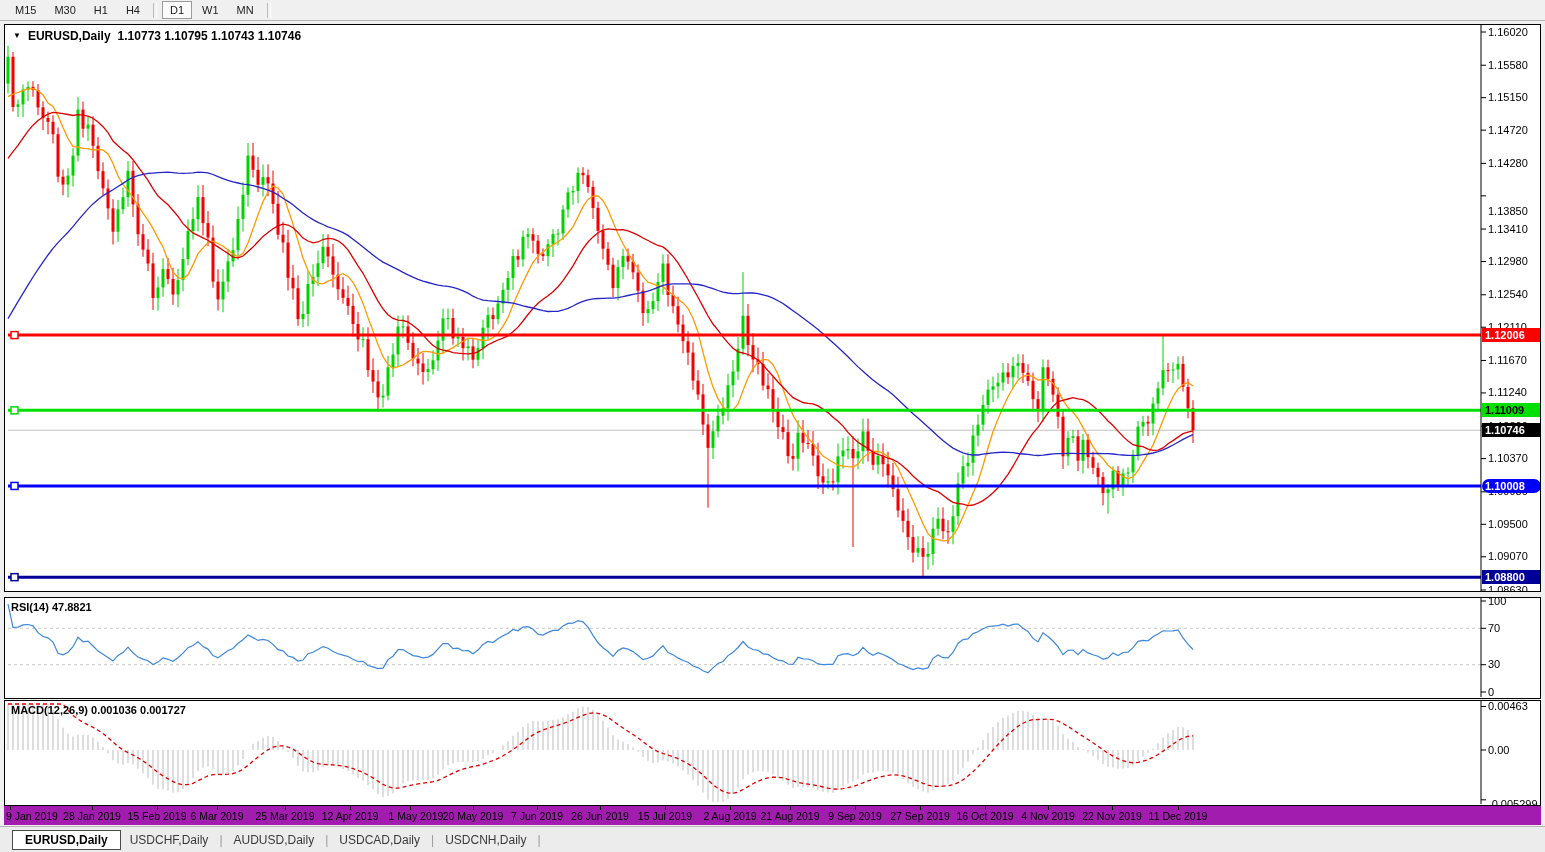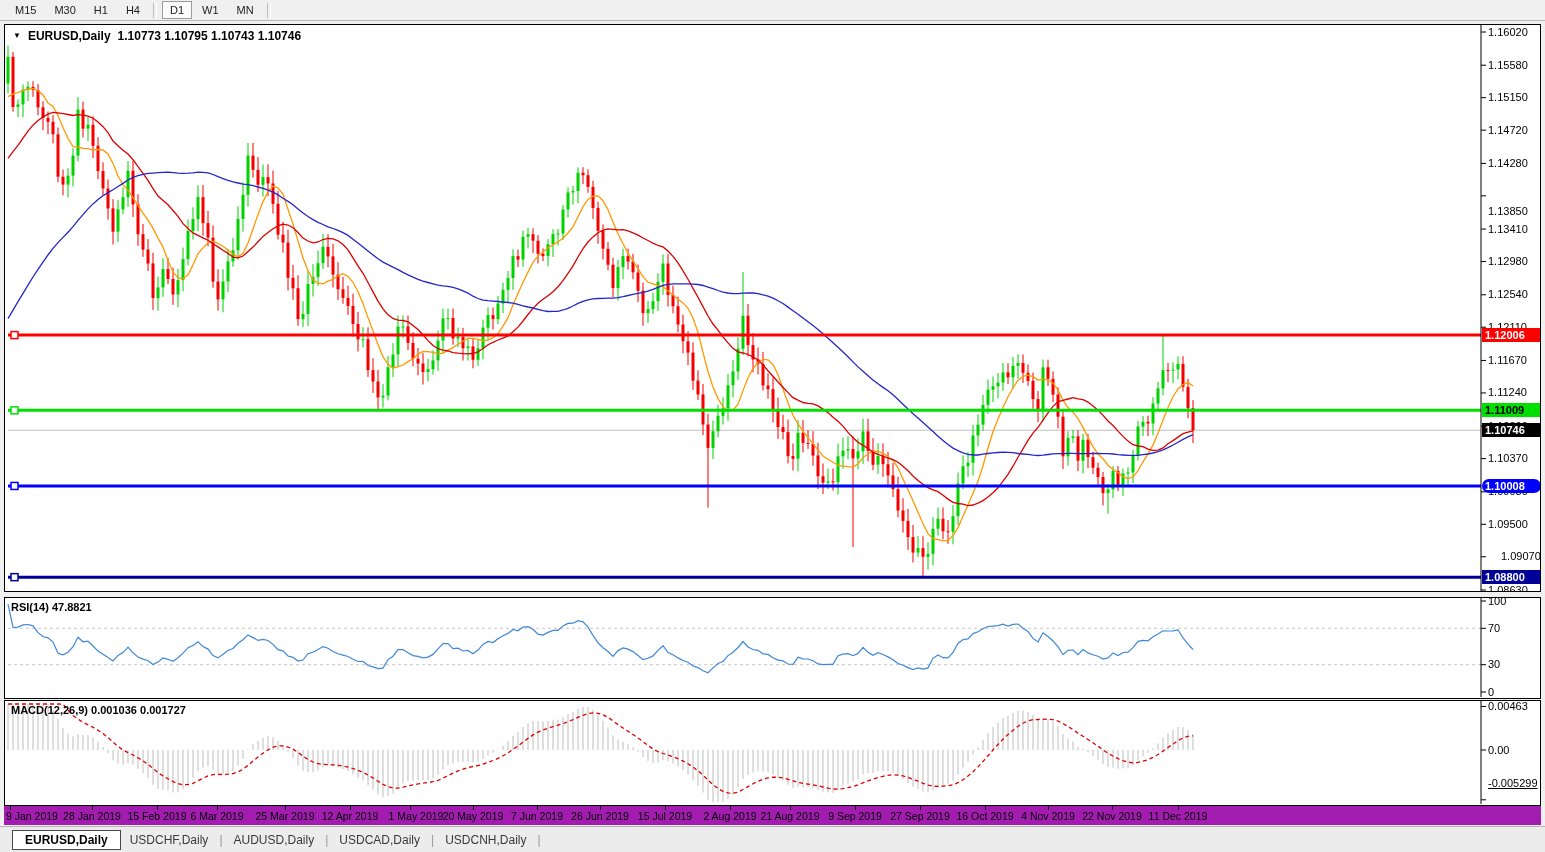--- a/index.html
+++ b/index.html
@@ -582,21 +582,21 @@
       <div class="axis-label" style="left: 1483px; top: 197.574px;">1.13410</div>
       <div class="axis-label" style="left: 1483px; top: 230.043px;">1.12980</div>
       <div class="axis-label" style="left: 1483px; top: 263.266px;">1.12540</div>
       <div class="axis-label" style="left: 1483px; top: 295.734px;">1.12110</div>
       <div class="axis-label" style="left: 1483px; top: 328.957px;">1.11670</div>
       <div class="axis-label" style="left: 1483px; top: 361.426px;">1.11240</div>
       <div class="axis-label" style="left: 1483px; top: 394.649px;">1.10800</div>
       <div class="axis-label" style="left: 1483px; top: 427.117px;">1.10370</div>
       <div class="axis-label" style="left: 1483px; top: 460.34px;">1.09930</div>
       <div class="axis-label" style="left: 1483px; top: 492.809px;">1.09500</div>
-      <div class="axis-label" style="left: 1483px; top: 525.277px; margin-left: 13px;">1.09070</div>
+      <div class="axis-label" style="left: 1483px; top: 525.277px;">1.09070</div>
       <div class="axis-label" style="left: 1483px; top: 558.5px;">1.08630</div>
       <div class="badge" style="top: 303.087px; background: rgb(255, 0, 0); color: rgb(255, 255, 255);">1.12006</div>
       <div class="badge" style="top: 378.368px; background: rgb(0, 223, 0); color: rgb(0, 0, 0);">1.11009</div>
       <div class="badge" style="top: 453.951px; background: rgb(0, 0, 255); color: rgb(255, 255, 255); border-radius: 7px;">1.10008</div>
       <div class="badge" style="top: 545.164px; background: rgb(0, 0, 153); color: rgb(255, 255, 255);">1.08800</div>
       <div class="badge" style="top: 398.226px; background: rgb(0, 0, 0); color: rgb(255, 255, 255);">1.10746</div>
     </div>
 
   <div class="window" id="rsi-window">
     <svg id="rsi-svg" width="1535" height="100" viewBox="5 598 1535 100">
@@ -860,21 +860,21 @@
         </g>
         <polyline points="8,704.0 13,704.0 18,704.0 23,704.0 28,704.0 33,704.0 38,704.0 43,704.0 48,704.0 53,704.0 58,704.0 63,704.2 68,710.1 73,715.4 78,719.2 83,722.3 88,724.8 93,727.3 98,730.2 103,733.6 108,737.5 113,742.1 118,746.4 123,750.0 128,752.6 133,755.0 138,757.8 143,760.9 148,764.3 153,768.4 158,772.5 163,775.9 168,778.8 173,781.6 178,783.7 183,784.8 188,784.6 193,783.3 198,780.8 203,778.2 208,775.8 213,774.6 218,774.4 223,774.5 228,774.2 233,773.6 238,772.0 243,769.3 248,765.4 253,761.1 258,757.0 263,753.2 268,749.8 273,747.2 278,746.0 283,745.8 288,747.0 293,749.1 298,752.5 303,756.2 308,759.4 313,762.0 318,763.7 323,764.4 328,764.6 333,764.9 338,765.3 343,766.1 348,767.1 353,768.5 358,770.4 363,772.4 368,775.0 373,777.9 378,781.2 383,784.4 388,786.7 393,788.1 398,788.1 403,787.2 408,786.0 413,784.9 418,783.9 423,783.2 428,782.6 433,781.7 438,780.3 443,778.2 448,775.6 453,773.2 458,770.9 463,769.1 468,767.6 473,766.5 478,765.5 483,764.2 488,762.4 493,760.5 498,758.4 503,755.8 508,752.9 513,749.5 518,746.0 523,742.2 528,738.4 533,734.9 538,732.1 543,730.0 548,728.2 553,726.6 558,725.2 563,723.6 568,721.7 573,719.7 578,717.4 583,715.3 588,713.6 593,712.9 598,713.3 603,714.8 608,717.3 613,720.9 618,724.6 623,728.0 628,731.3 633,734.5 638,737.9 643,741.7 648,745.5 653,749.0 658,751.7 663,753.5 668,755.1 673,756.7 678,758.7 683,761.1 688,763.8 693,767.1 698,770.8 703,775.1 708,780.1 713,784.7 718,788.5 723,791.3 728,792.9 733,793.2 738,792.1 743,789.5 748,786.6 753,783.7 758,781.2 763,779.3 768,777.9 773,777.2 778,777.3 783,778.0 788,779.3 793,781.0 798,782.3 803,783.3 808,784.1 813,784.8 818,785.8 823,787.0 828,788.1 833,789.0 838,789.2 843,788.7 848,787.6 853,786.4 858,784.9 863,782.8 868,780.8 873,779.2 878,777.6 883,776.3 888,775.3 893,774.8 898,775.1 903,775.9 908,777.3 913,779.2 918,781.2 923,783.3 928,785.1 933,786.2 938,786.4 943,786.2 948,785.7 953,784.7 958,782.7 963,779.7 968,776.1 973,771.7 978,766.9 983,761.5 988,755.8 993,750.0 998,744.5 1003,739.2 1008,734.5 1013,730.2 1018,726.3 1023,723.2 1028,720.9 1033,719.7 1038,719.5 1043,719.3 1048,719.2 1053,719.7 1058,721.0 1063,723.5 1068,726.5 1073,729.6 1078,733.1 1083,736.3 1088,739.5 1093,742.8 1098,746.2 1103,749.8 1108,753.3 1113,756.1 1118,758.6 1123,760.6 1128,762.1 1133,762.8 1138,762.4 1143,761.2 1148,759.6 1153,757.3 1158,754.5 1163,751.1 1168,747.5 1173,744.0 1178,740.6 1183,738.0 1188,736.3 1193,735.9" fill="none" stroke="#e00000" stroke-width="1.3" stroke-dasharray="4 3"></polyline>
         <line x1="1481" y1="701" x2="1481" y2="804" stroke="#000" stroke-width="1"></line>
         <line x1="1481" y1="706.478" x2="1486" y2="706.478" stroke="#000" stroke-width="1"></line>
         <line x1="1481" y1="750" x2="1486" y2="750" stroke="#000" stroke-width="1"></line>
         <line x1="1481" y1="799.8106" x2="1486" y2="799.8106" stroke="#000" stroke-width="1"></line>
       </svg>
     <div class="panel-label">MACD(12,26,9) 0.001036 0.001727</div>
   <div class="axis-label" style="left: 1483px; top: -1.022px;">0.00463</div>
       <div class="axis-label" style="left: 1483px; top: 42.5px;">0.00</div>
-      <div class="axis-label" style="left: 1483px; top: 76px; text-decoration: underline;">-0.005299</div>
+      <div class="axis-label" style="left: 1483px; top: 97px;">-0.005299</div>
     </div>
 
   <div id="date-strip">
       <div class="date-tick" style="left: 6px;"></div>
       <div class="date-label" style="left: 2px;">9 Jan 2019</div>
       <div class="date-tick" style="left: 88px;"></div>
       <div class="date-label" style="left: 88px; transform: translateX(-50%);">28 Jan 2019</div>
       <div class="date-tick" style="left: 153px;"></div>
       <div class="date-label" style="left: 153px; transform: translateX(-50%);">15 Feb 2019</div>
       <div class="date-tick" style="left: 213px;"></div>

